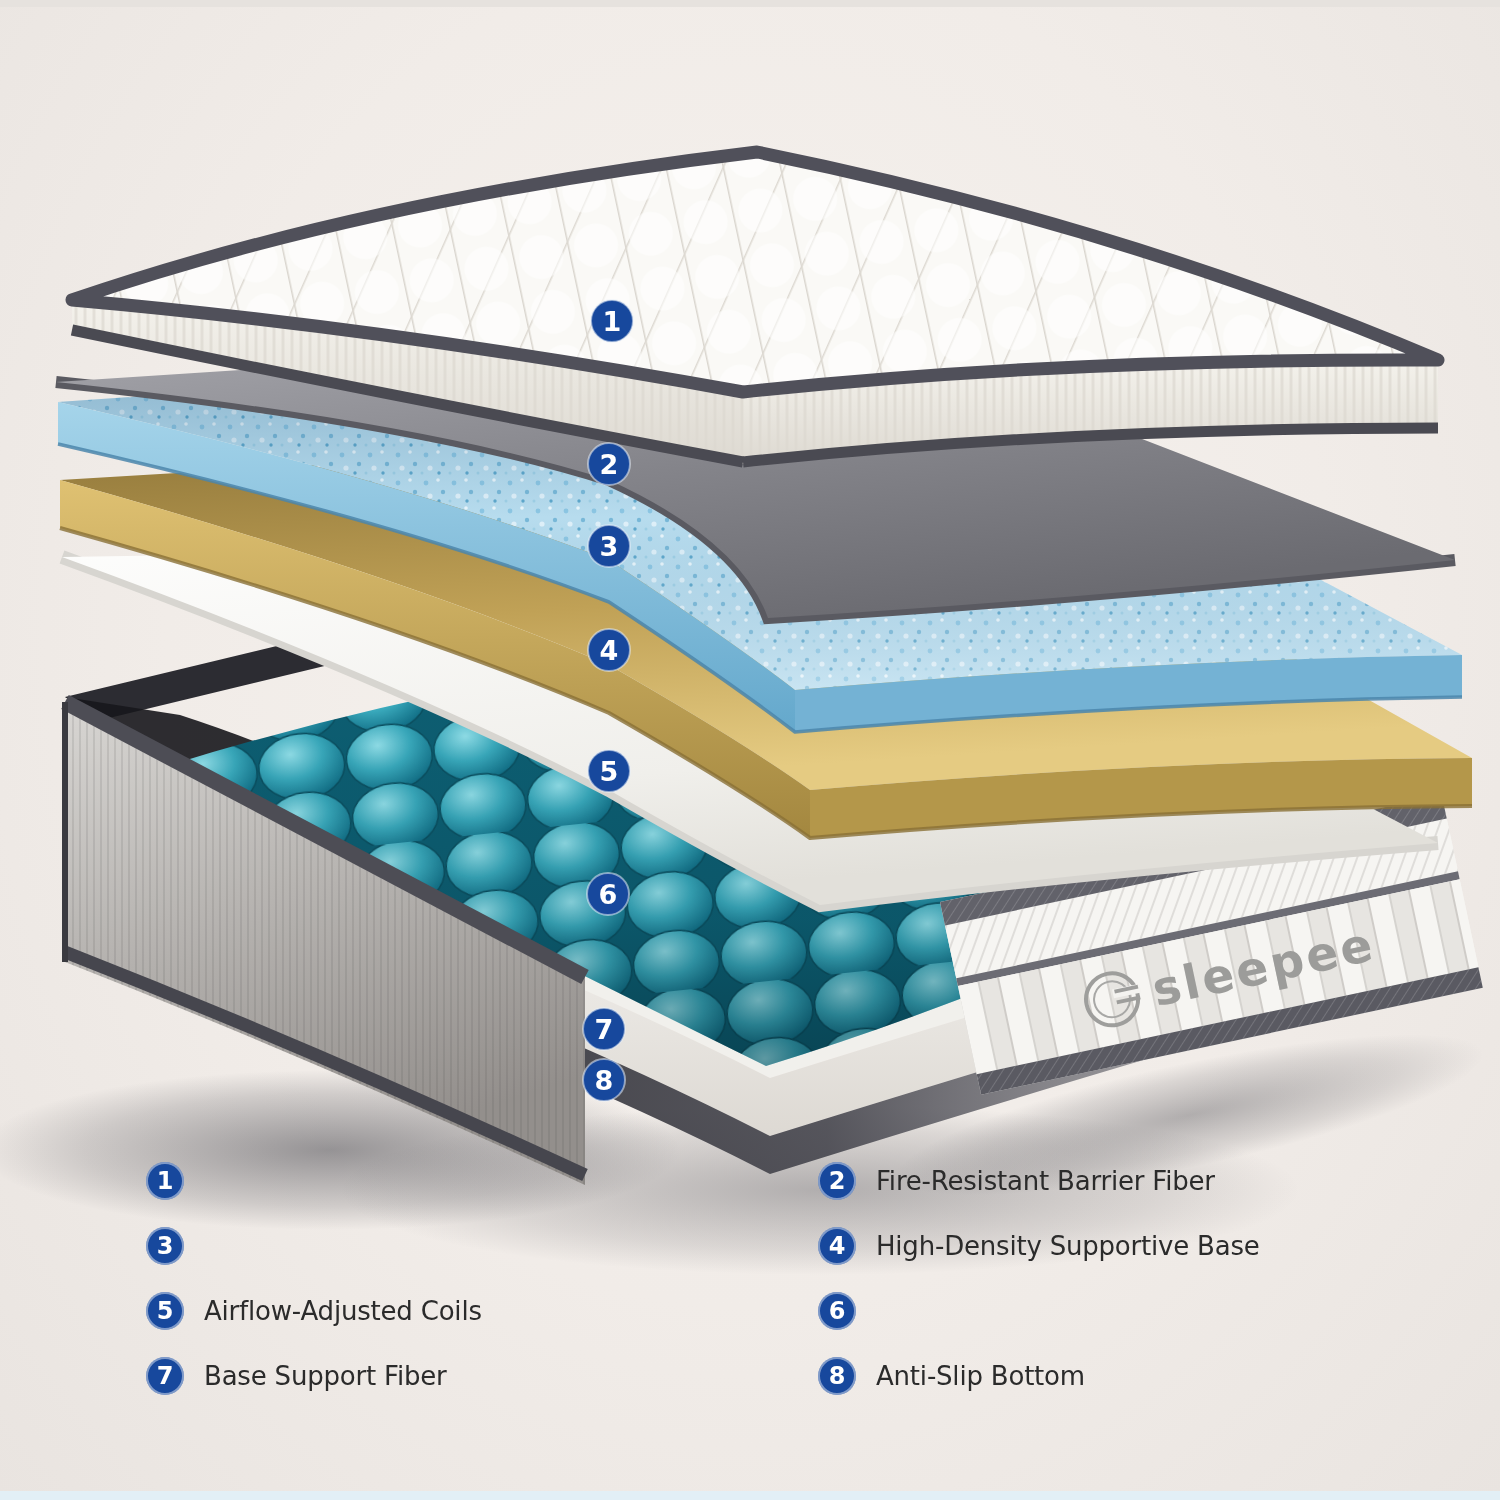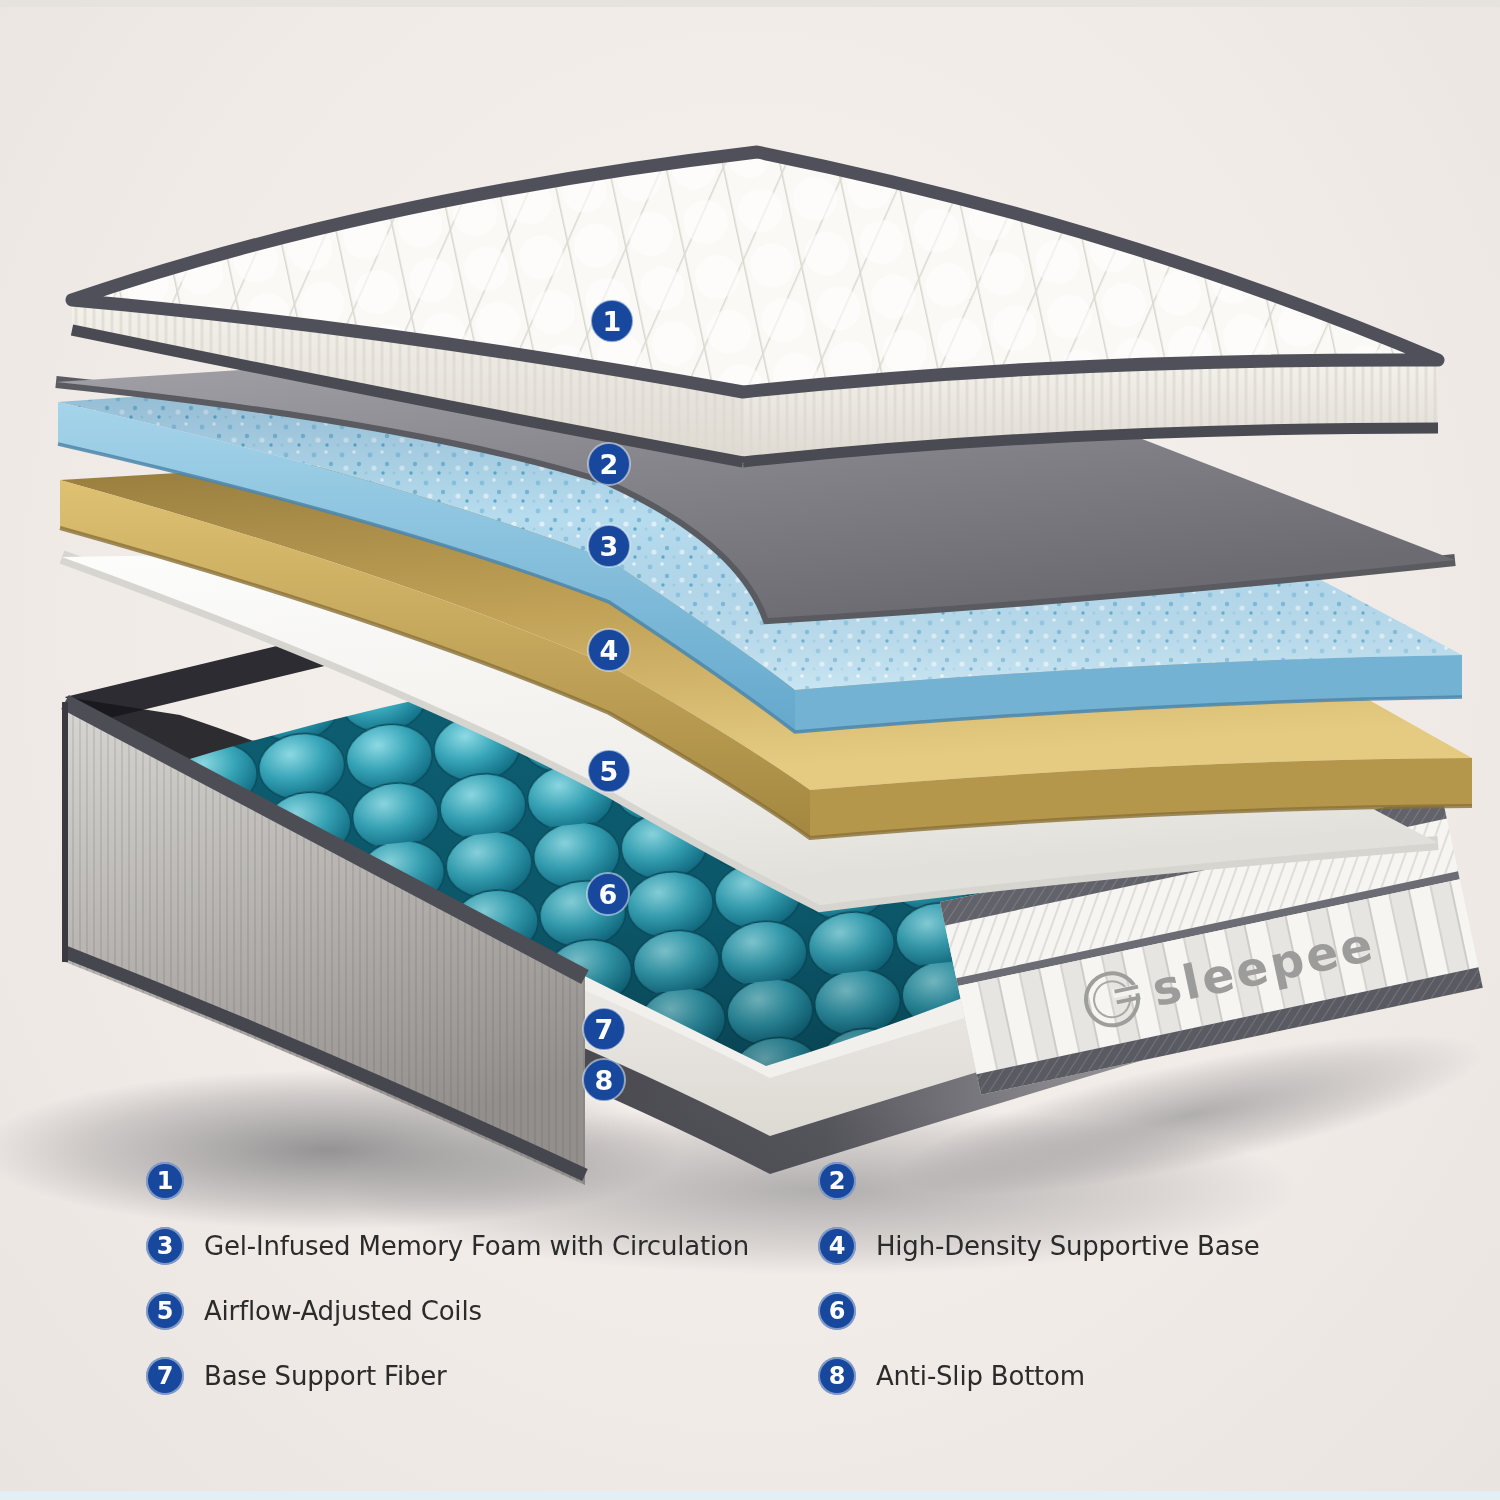--- a/index.html
+++ b/index.html
@@ -270,24 +270,24 @@
         </g>
       </g>
 </svg>
 
 <div class="legend">
       <div class="legend-item">
         <span class="badge">1</span>
       </div>
       <div class="legend-item">
         <span class="badge">2</span>
+        <span class="lbl">Fire-Resistant Barrier Fiber</span>
       </div>
       <div class="legend-item">
         <span class="badge">3</span>
-        <span class="lbl">Gel-Infused Memory Foam with Circulation</span>
       </div>
       <div class="legend-item">
         <span class="badge">4</span>
         <span class="lbl">High-Density Supportive Base</span>
       </div>
       <div class="legend-item">
         <span class="badge">5</span>
         <span class="lbl">Airflow-Adjusted Coils</span>
       </div>
       <div class="legend-item">

